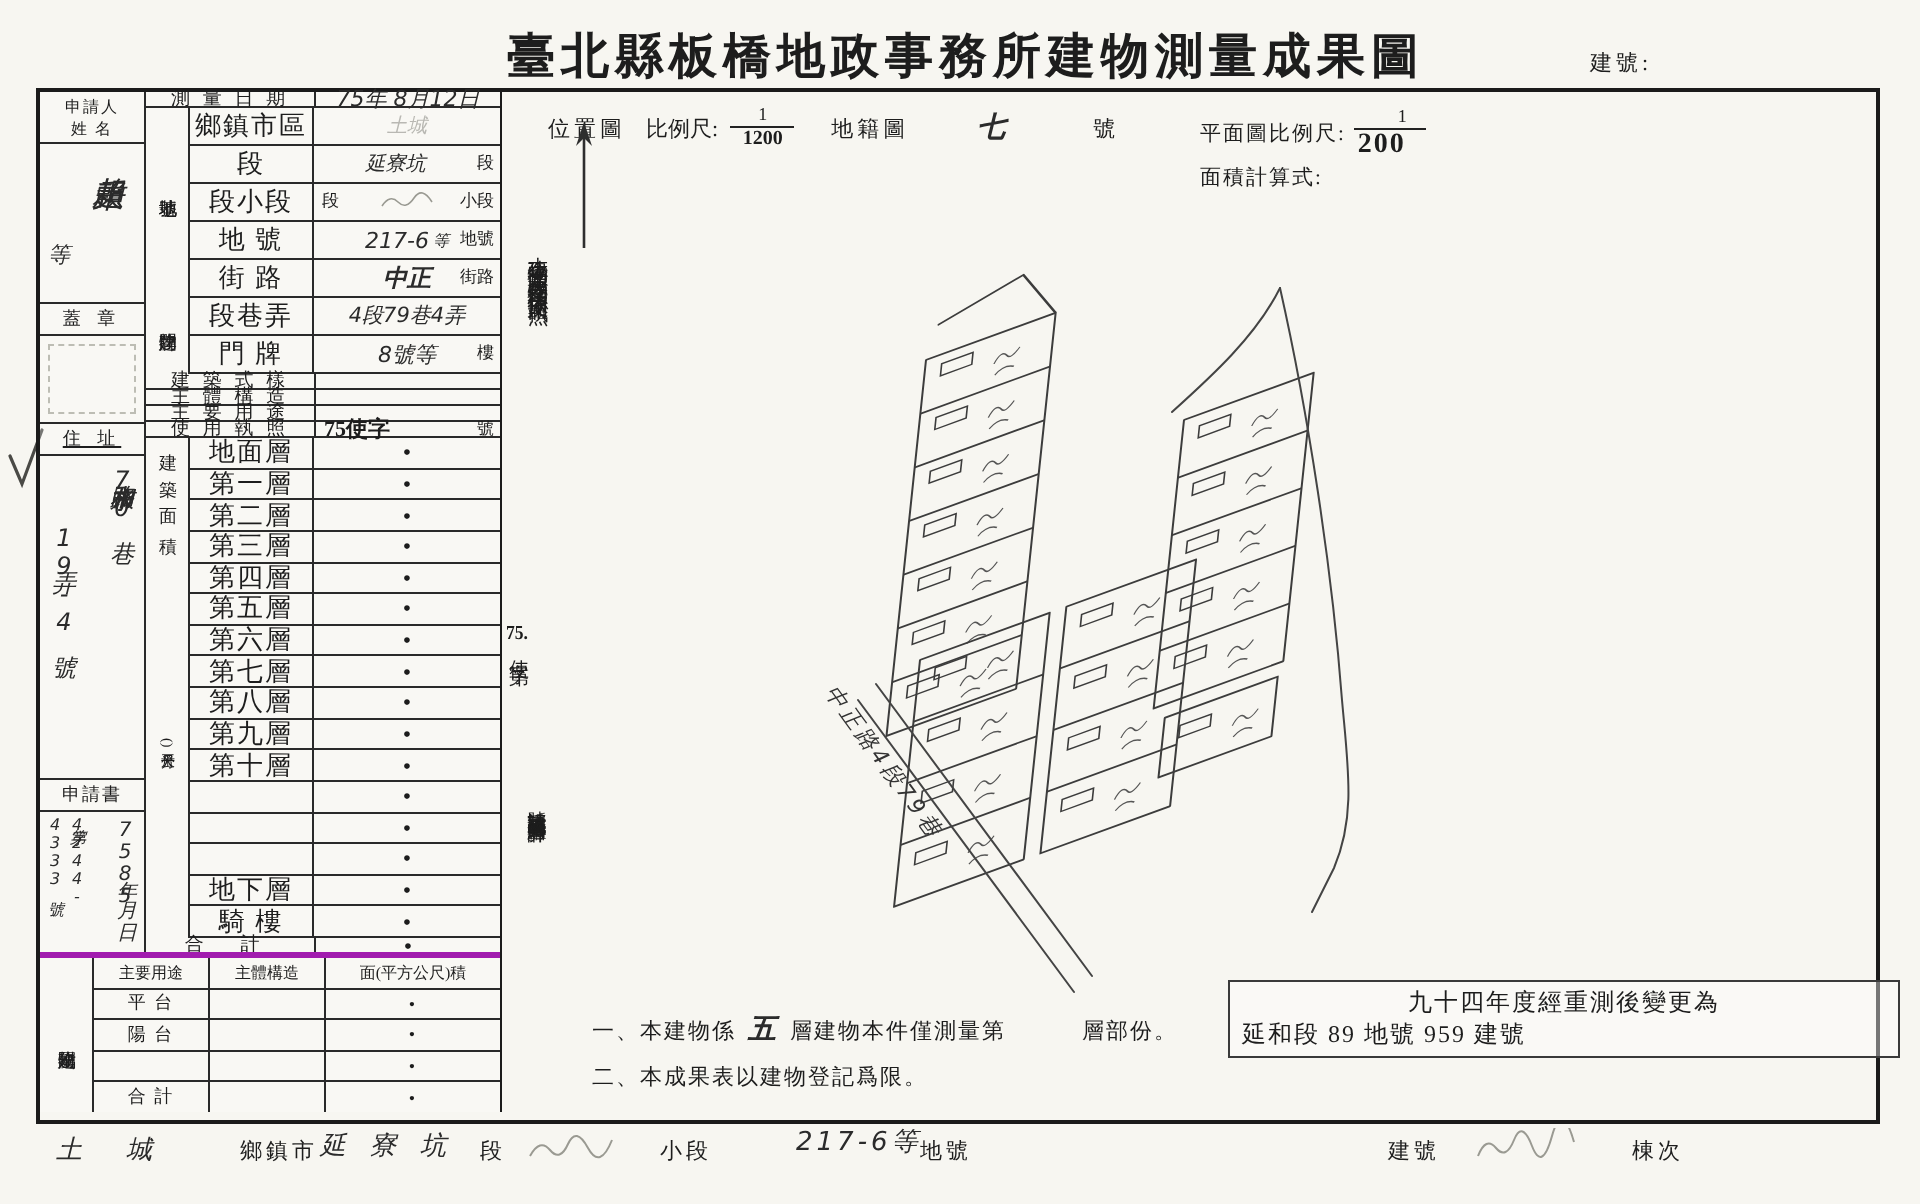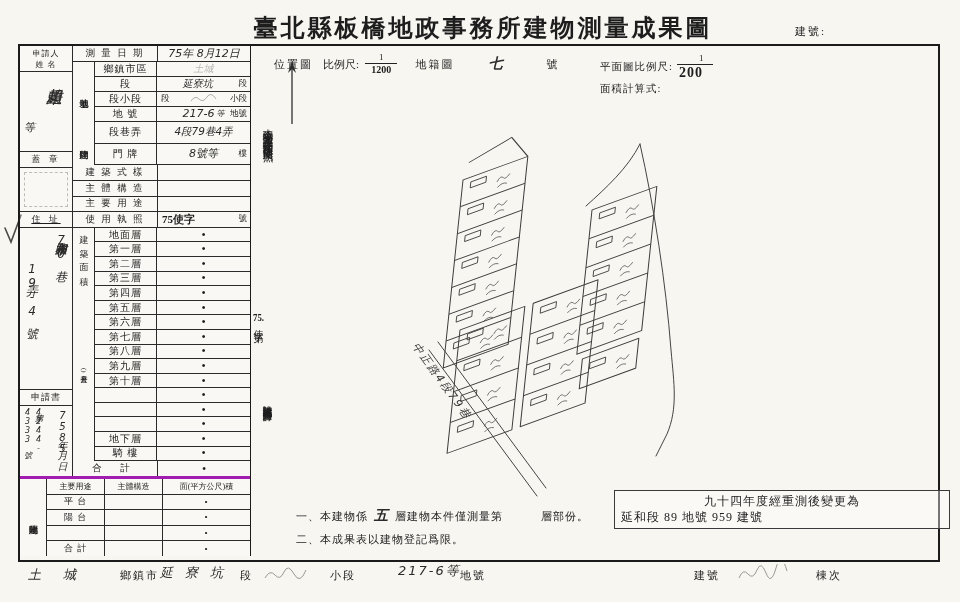--- a/index.html
+++ b/index.html
@@ -26,21 +26,21 @@
   .colA{width:52px;border-right:1px solid #2a2a2a;display:flex;flex-direction:column;}
   .colA>div{border-bottom:1px solid #2a2a2a;position:relative;box-sizing:border-box;}
   .colA>div:last-child{border-bottom:none;}
   .colR{flex:1;display:flex;flex-direction:column;}
   .zone{display:flex;}
   .zcol{flex:1;display:flex;flex-direction:column;}
   .gcol{width:22px;border-right:1px solid #2a2a2a;display:flex;flex-direction:column;
         align-items:center;justify-content:center;box-sizing:border-box;}
   .r{display:flex;flex:1;border-bottom:1px solid #2a2a2a;align-items:stretch;min-height:0;}
   .lblc{width:62px;border-right:1px solid #2a2a2a;display:flex;align-items:center;
-        justify-content:center;font-size:10px;letter-spacing:1px;box-sizing:border-box;font-family:Liberation Serif, serif;}
+        justify-content:center;font-size:13px;letter-spacing:1px;box-sizing:border-box;font-family:Liberation Serif, serif;}
   .lblw{width:85px;border-right:1px solid #2a2a2a;display:flex;align-items:center;
         justify-content:center;font-size:9.5px;letter-spacing:2px;box-sizing:border-box;}
   .valc{flex:1;display:flex;align-items:center;justify-content:center;font-size:10px;
         position:relative;min-width:0;}
   .sfx{position:absolute;right:3px;font-size:8.5px;}
   .pre{position:absolute;left:4px;font-size:8.5px;}
   .dotv{font-size:12px;line-height:0;}
   .seal-space{margin:4px;border:1px dashed #bdbdb4;flex:1;}
 
   
@@ -174,20 +174,27 @@
                 <span class="hand" style="font-size:8px;margin-left:2px;">等</span>
                 <span class="sfx">地號</span>
               </div>
             </div>
           </div>
         </div>
 
         <div class="zone" style="flex:3;">
           <div class="gcol vt" style="font-size:9px;">建物門牌</div>
           <div class="zcol">
+            <div class="r">
+              <div class="lblc">街 路</div>
+              <div class="valc">
+                <span class="hand" style="font-size:12px;font-weight:bold;">中正</span>
+                <span class="sfx">街路</span>
+              </div>
+            </div>
             <div class="r">
               <div class="lblc">段巷弄</div>
               <div class="valc hand" style="font-size:10.5px;">4段79巷4弄</div>
             </div>
             <div class="r">
               <div class="lblc">門 牌</div>
               <div class="valc">
                 <span class="hand" style="font-size:11px;">8號等</span>
                 <span class="sfx">樓</span>
               </div>

